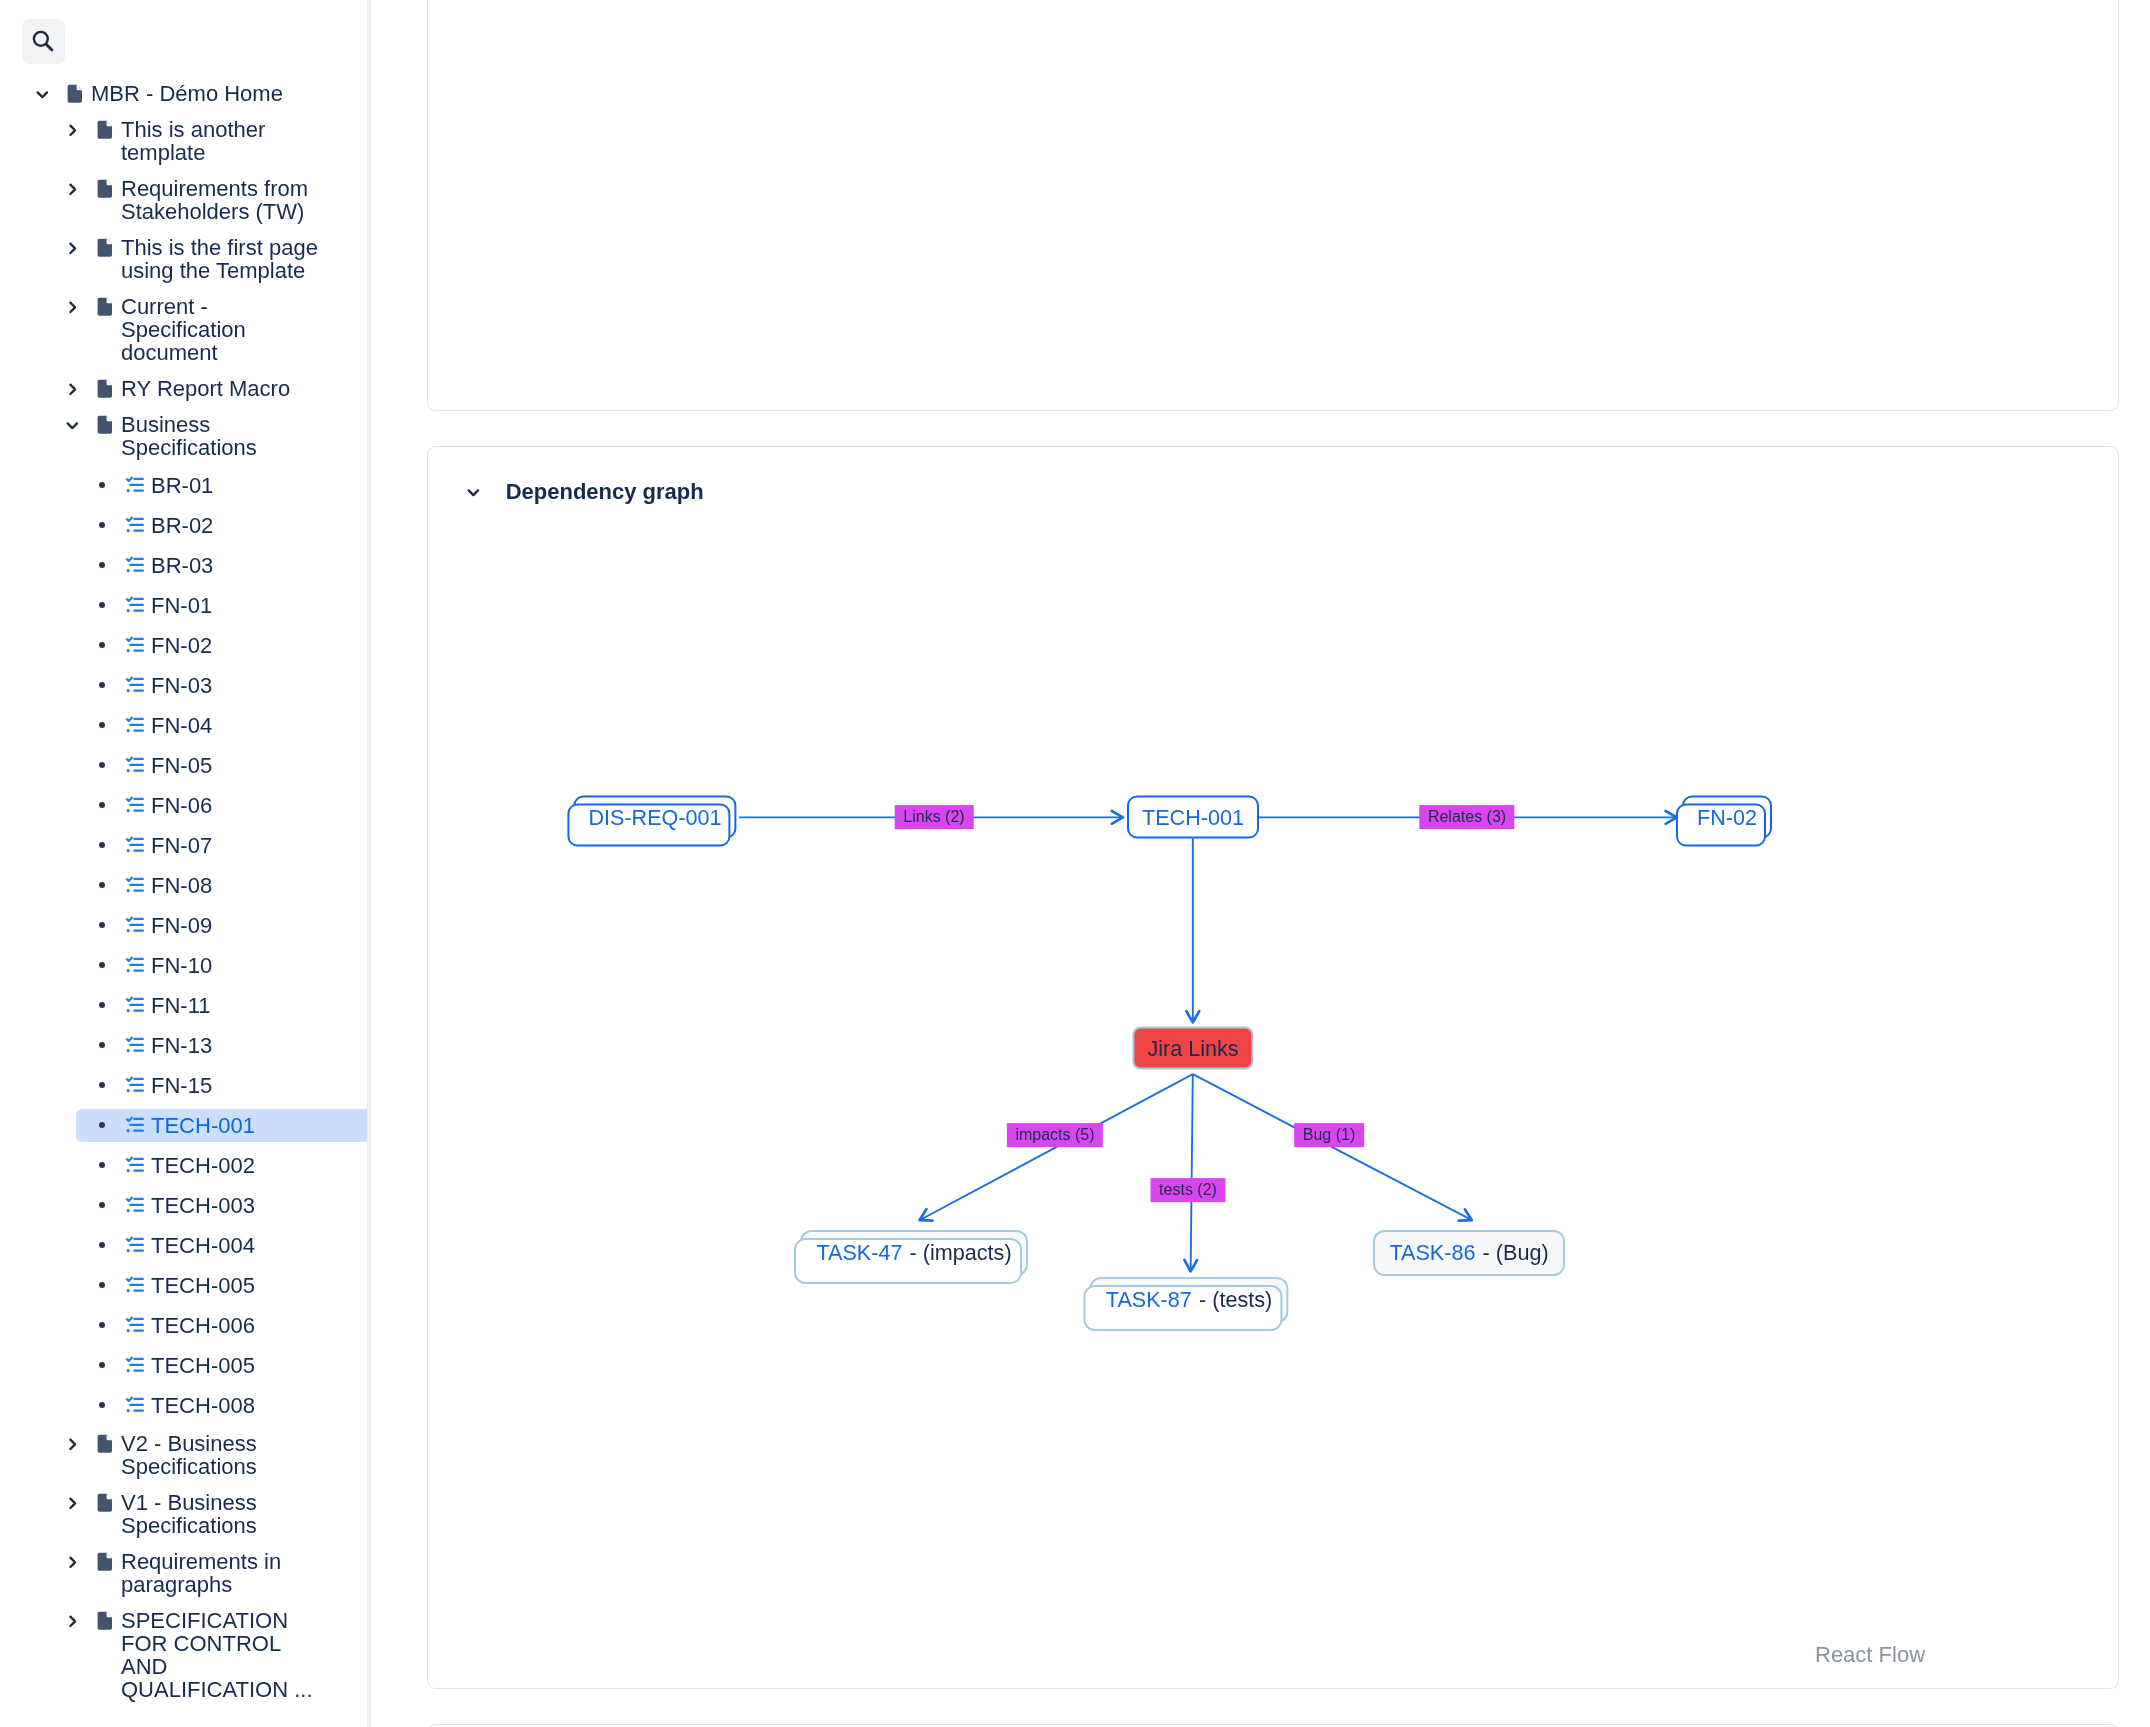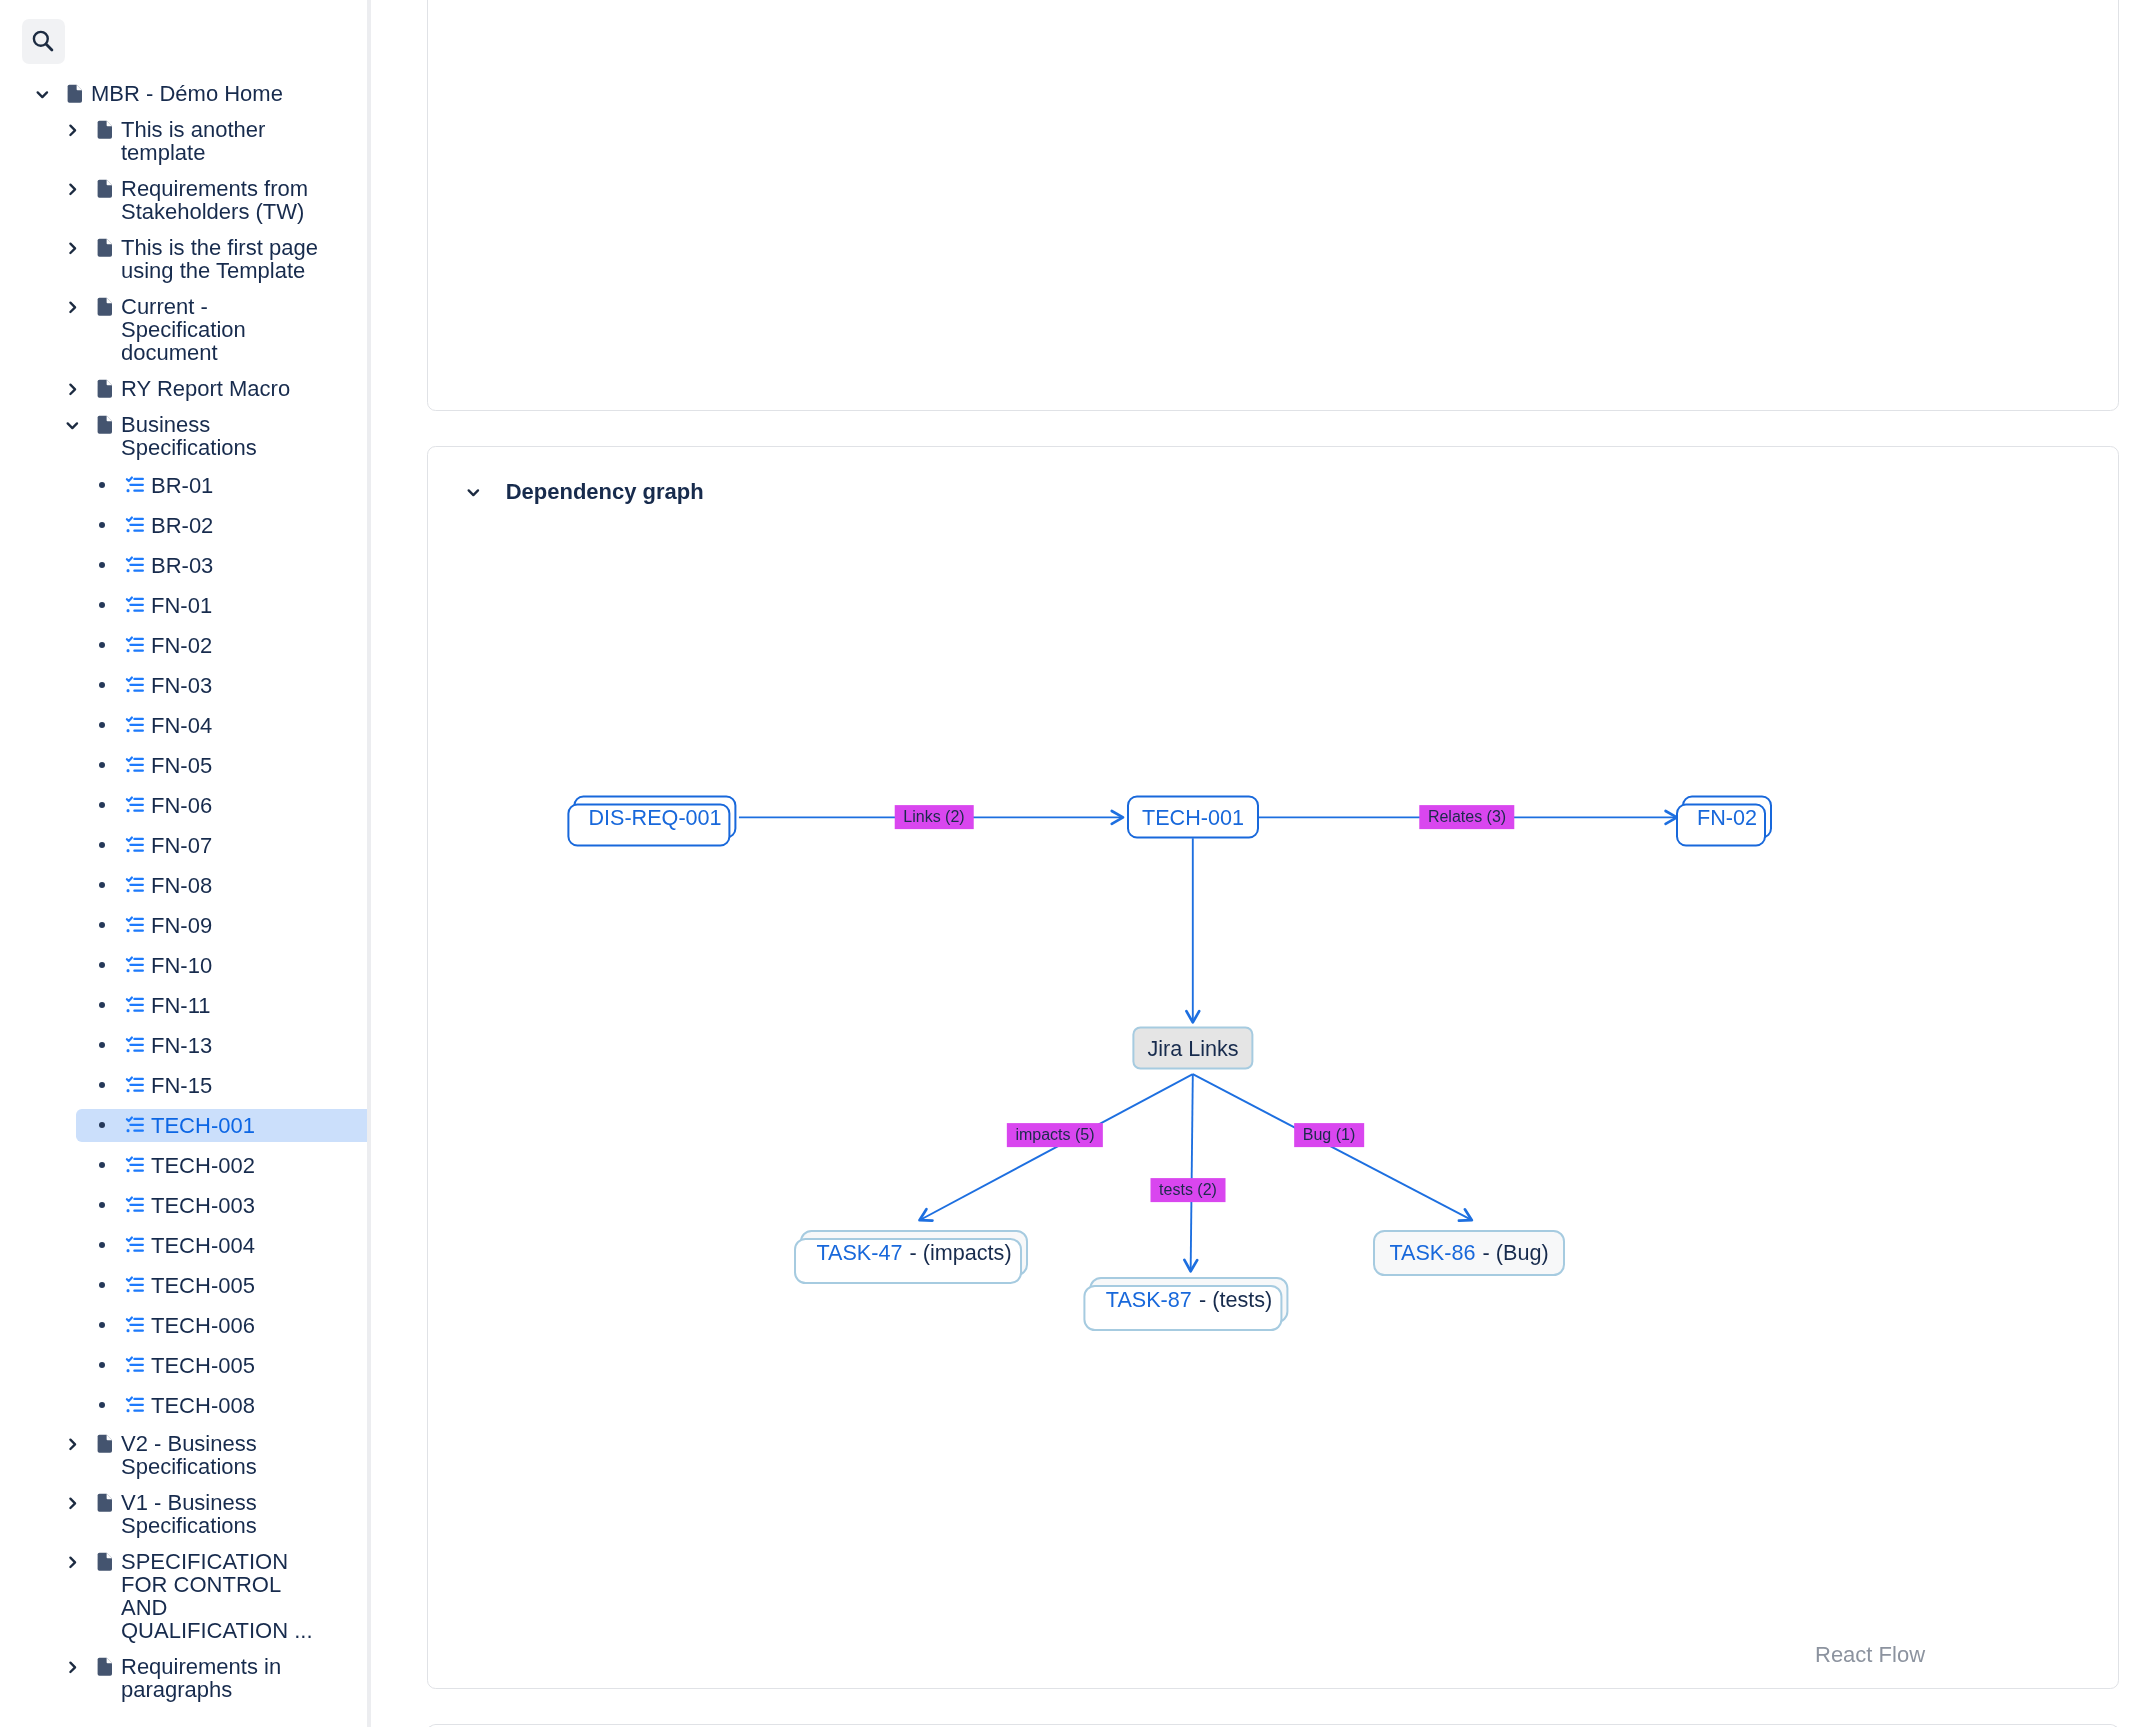--- a/index.html
+++ b/index.html
@@ -50,21 +50,21 @@
   .flow svg.edges{position:absolute;left:0;top:0;}
   .fnode{
     position:absolute;transform:translate(-50%,-50%);
     display:flex;align-items:center;gap:7.2px;white-space:nowrap;
     background:#fff;border:2.2px solid var(--blue,#1868DB);border-radius:10px;
     padding:6.5px 13px;font-size:21.6px;color:var(--blue,#1868DB);cursor:grab;
   }
   .fnode .nid{color:inherit;}
   .fnode.light{border-color:var(--light-border,#A6CBE0);background:var(--light-fill,#F7F8F9);color:var(--text-dark);border-radius:11.5px;padding:8px 14.4px;}
   .fnode.light .nid{color:var(--blue,#1868DB);}
-  .fnode.jira{border-color:var(--light-border,#A6CBE0);background:#e5e5e5;color:var(--text-dark);border-radius:8px;}
+  .fnode.jira{border-color:var(--light-border,#A6CBE0);background:#ef4444;color:var(--text-dark);border-radius:8px;}
   .fnode.stacked::after{
     content:'';position:absolute;z-index:-1;left:-8px;top:5.8px;width:100%;height:100%;
     border:2.2px solid var(--blue,#1868DB);border-radius:10px;background:#fff;
   }
   .fnode.light.stacked::after{border-color:var(--light-border,#A6CBE0);border-radius:11.5px;}
   .edge-label{
     position:absolute;transform:translate(-50%,-50%);
     background:#d946ef;padding:2.9px 8.6px;font-size:16px;color:#1B2B4B;white-space:nowrap;
   }
   .attribution{position:absolute;font-size:22px;color:var(--attr,#8C939F);text-decoration:none;}
@@ -573,35 +573,35 @@
           <svg width="18.7" height="18.7" viewBox="0 0 24 24" fill="none">
             <polyline points="9.5,6 15.5,12 9.5,18" stroke="#1C2B41" stroke-width="3" stroke-linecap="round" stroke-linejoin="round"></polyline>
           </svg>
         </span>
         <span class="cell-icon">
           <svg width="21.6" height="21.6" viewBox="0 0 24 24" fill="none">
             <path d="M6 2h8l6 6v12a2 2 0 0 1-2 2H6a2 2 0 0 1-2-2V4a2 2 0 0 1 2-2z" fill="#44546F"></path>
             <path d="M14 2l6 6h-5a1 1 0 0 1-1-1V2z" fill="#ffffff"></path>
           </svg>
         </span>
+        <span class="lbl">Requirements in paragraphs</span>
+      </div>
+      <div class="row page lv1">
+        <span class="cell-toggle">
+          <svg width="18.7" height="18.7" viewBox="0 0 24 24" fill="none">
+            <polyline points="9.5,6 15.5,12 9.5,18" stroke="#1C2B41" stroke-width="3" stroke-linecap="round" stroke-linejoin="round"></polyline>
+          </svg>
+        </span>
+        <span class="cell-icon">
+          <svg width="21.6" height="21.6" viewBox="0 0 24 24" fill="none">
+            <path d="M6 2h8l6 6v12a2 2 0 0 1-2 2H6a2 2 0 0 1-2-2V4a2 2 0 0 1 2-2z" fill="#44546F"></path>
+            <path d="M14 2l6 6h-5a1 1 0 0 1-1-1V2z" fill="#ffffff"></path>
+          </svg>
+        </span>
         <span class="lbl">SPECIFICATION FOR CONTROL AND QUALIFICATION ...</span>
-      </div>
-      <div class="row page lv1">
-        <span class="cell-toggle">
-          <svg width="18.7" height="18.7" viewBox="0 0 24 24" fill="none">
-            <polyline points="9.5,6 15.5,12 9.5,18" stroke="#1C2B41" stroke-width="3" stroke-linecap="round" stroke-linejoin="round"></polyline>
-          </svg>
-        </span>
-        <span class="cell-icon">
-          <svg width="21.6" height="21.6" viewBox="0 0 24 24" fill="none">
-            <path d="M6 2h8l6 6v12a2 2 0 0 1-2 2H6a2 2 0 0 1-2-2V4a2 2 0 0 1 2-2z" fill="#44546F"></path>
-            <path d="M14 2l6 6h-5a1 1 0 0 1-1-1V2z" fill="#ffffff"></path>
-          </svg>
-        </span>
-        <span class="lbl">Requirements in paragraphs</span>
       </div>
     </div>
   <button class="more">... more</button>
 </nav>
 <div class="rail"></div>
 
 <section class="panel panel-top"></section>
 
 <section class="panel panel-dep">
   <div class="flow">

